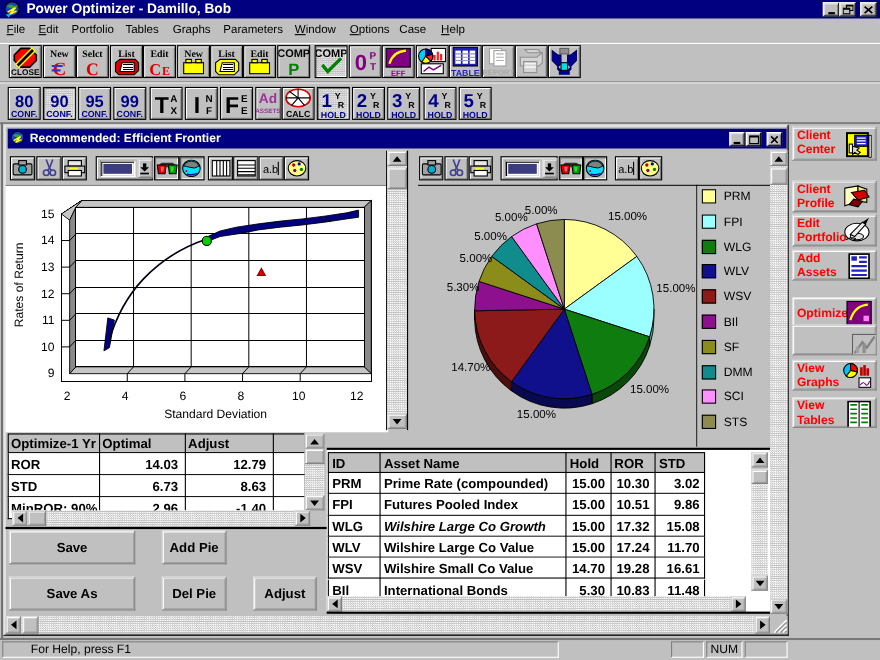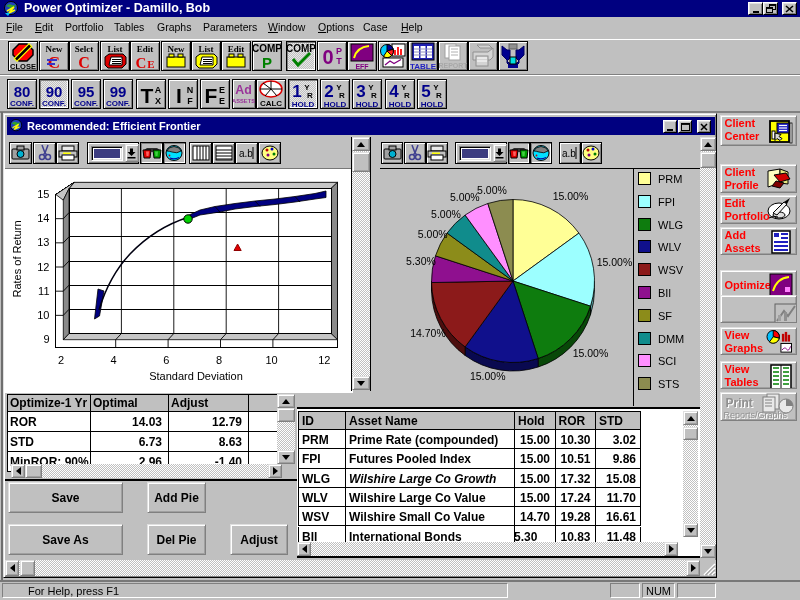--- a/index.html
+++ b/index.html
@@ -707,21 +707,21 @@
       <div class="abs tb" style="left:298px;top:81.9px;width:41px;text-align:right;font-size:12px;">11.70</div>
       <div class="abs" style="left:1px;top:98.2px;width:343px;height:19.3px;background:#fff;border:1px solid #000;border-top:none;"></div>
       <div class="abs tb" style="left:5px;top:101.2px;font-size:12px;">WSV</div>
       <div class="abs tb" style="left:52px;top:101.2px;font-size:12px;">Wilshire Small Co Value</div>
       <div class="abs tb" style="left:217px;top:101.2px;width:36px;text-align:right;font-size:12px;">14.70</div>
       <div class="abs tb" style="left:257.5px;top:101.2px;width:36px;text-align:right;font-size:12px;">19.28</div>
       <div class="abs tb" style="left:298px;top:101.2px;width:41px;text-align:right;font-size:12px;">16.61</div>
       <div class="abs" style="left:1px;top:117.5px;width:343px;height:19.3px;background:#fff;border:1px solid #000;border-top:none;"></div>
       <div class="abs tb" style="left:5px;top:120.5px;font-size:12px;">BIl</div>
       <div class="abs tb" style="left:52px;top:120.5px;font-size:12px;">International Bonds</div>
-      <div class="abs tb" style="left:217px;top:120.5px;width:36px;text-align:left;font-size:12px;text-decoration:underline;">5.30</div>
+      <div class="abs tb" style="left:217px;top:120.5px;width:36px;text-align:right;font-size:12px;text-decoration:underline;">5.30</div>
       <div class="abs tb" style="left:257.5px;top:120.5px;width:36px;text-align:right;font-size:12px;">10.83</div>
       <div class="abs tb" style="left:298px;top:120.5px;width:41px;text-align:right;font-size:12px;">11.48</div>
       <div class="abs" style="left:48px;top:2px;width:1px;height:135px;background:#000;"></div>
       <div class="abs" style="left:217px;top:2px;width:1px;height:135px;background:#000;"></div>
       <div class="abs" style="left:257.5px;top:2px;width:1px;height:135px;background:#000;"></div>
       <div class="abs" style="left:298px;top:2px;width:1px;height:135px;background:#000;"></div>
       <div class="abs dither" style="left:386px;top:2px;width:15px;height:126px;"></div>
       <div class="abs raised2 ctr" style="left:386px;top:2px;width:15px;height:14px;">
         <div class="arrow-up"></div>
       </div>
@@ -875,37 +875,20 @@
             <line x1="14" y1="8" x2="20" y2="8"></line>
             <line x1="4" y1="12" x2="10" y2="12"></line>
             <line x1="14" y1="12" x2="20" y2="12"></line>
             <line x1="4" y1="16" x2="10" y2="16"></line>
             <line x1="14" y1="16" x2="20" y2="16"></line>
             <line x1="4" y1="20" x2="10" y2="20"></line>
             <line x1="14" y1="20" x2="20" y2="20"></line>
           </g>
         </svg></div>
     </div>
-    <div class="abs raised2" style="left:1.5px;top:278.5px;width:77px;height:29.5px;overflow:hidden;">
-      <div class="abs tb" style="left:5px;top:3px;font-size:12px;color:#909090;text-shadow:1px 1px 0 #ffffff;">Print</div>
-      <div class="abs" style="left:3px;top:17px;font-size:9px;color:#909090;text-shadow:1px 1px 0 #ffffff;white-space:nowrap;">Reports/Graphs</div>
-      <div class="abs" style="left:38px;top:0px;"><svg width="36" height="24" viewBox="0 0 36 24">
-          <g fill="#e8e8e8" stroke="#808080">
-            <rect x="8" y="1" width="12" height="15"></rect>
-            <rect x="4" y="4" width="12" height="15"></rect>
-          </g>
-          <g stroke="#808080">
-            <line x1="6" y1="7" x2="13" y2="7"></line>
-            <line x1="6" y1="10" x2="13" y2="10"></line>
-            <line x1="6" y1="13" x2="13" y2="13"></line>
-          </g>
-          <circle cx="27" cy="13" r="7" fill="#e8e8e8" stroke="#808080"></circle>
-          <path d="M27,13 L27,6 A7,7 0 0 1 34,13 Z" fill="#808080"></path>
-        </svg></div>
-    </div>
   </div>
 
 <div class="abs" style="left:0;top:580px;width:800px;height:2px;background:#787878;"></div>
 <div class="abs" style="left:0;top:582px;width:800px;height:18px;background:#c0c0c0;"></div>
 <div class="abs" style="left:2px;top:583px;width:506px;height:15px;border:1px solid;border-color:#808080 #fff #fff #808080;font-size:11px;padding-left:25px;line-height:14px;">For Help, press F1</div>
 <div class="abs" style="left:610px;top:583px;width:30px;height:15px;border:1px solid;border-color:#808080 #fff #fff #808080;"></div>
 <div class="abs ctr" style="left:642px;top:583px;width:33px;height:15px;border:1px solid;border-color:#808080 #fff #fff #808080;font-size:11px;">NUM</div>
 <div class="abs" style="left:677px;top:583px;width:39px;height:15px;border:1px solid;border-color:#808080 #fff #fff #808080;"></div>
 
 </body></html>

